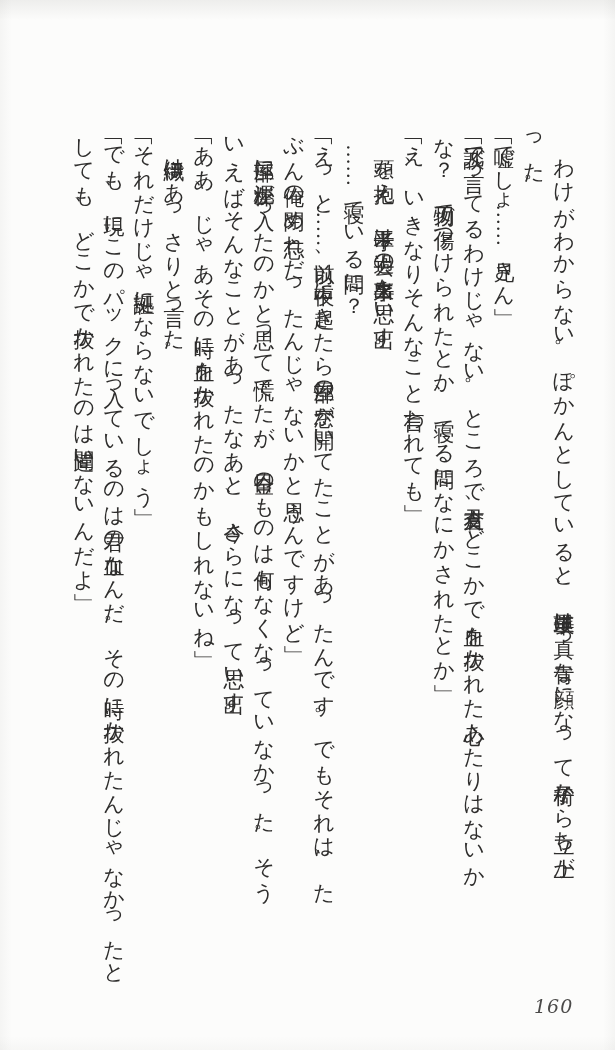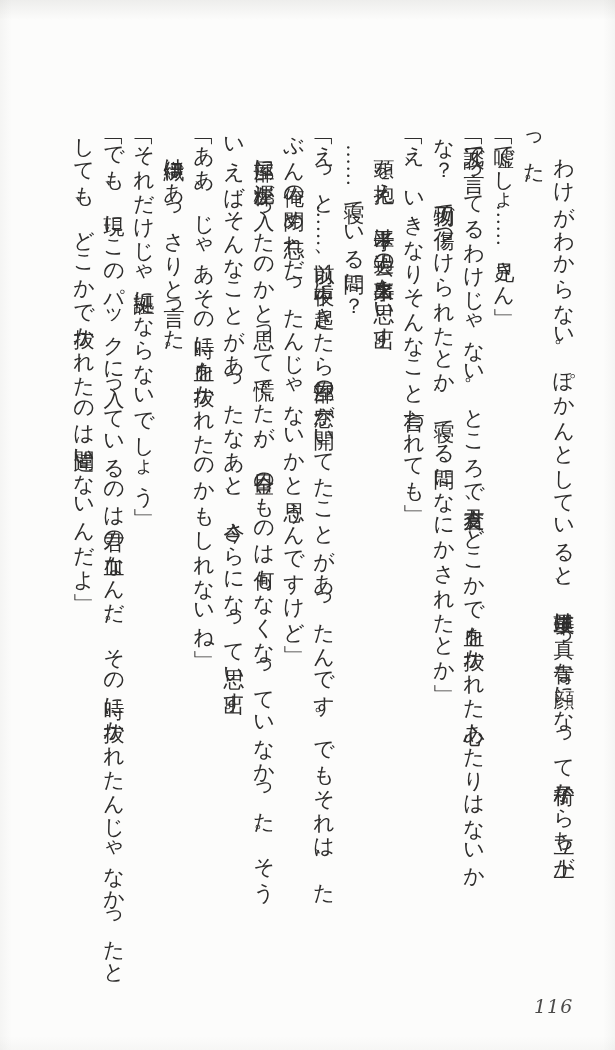--- a/index.html
+++ b/index.html
@@ -74,14 +74,14 @@
       <div class="line quote">「えっと……以前、夜中に起きたら部屋の窓が開いてたことがあったんです。でもそれは、た</div>
       <div class="line none">ぶん俺の閉め忘れだったんじゃないかと思うんですけど」</div>
       <div class="line para">部屋に泥棒が入ったのかと思って慌てたが、金目のものは何もなくなっていなかった。そう</div>
       <div class="line none">いえばそんなことがあったなあと、今さらになって思い出す。</div>
       <div class="line quote">「ああ、じゃあその時に血を抜かれたのかもしれないね」</div>
       <div class="line para">伊織はあっさりと言った。</div>
       <div class="line quote">「それだけじゃ証拠にならないでしょう」</div>
       <div class="line quote">「でも、現にこのパックに入っているのは君の血なんだ。その時に抜かれたんじゃなかったと</div>
       <div class="line none">しても、どこかで抜かれたのは間違いないんだよ」</div>
     </div>
-  <div class="page-number">116</div>
+  <div class="page-number">160</div>
 </div>
 
 </body></html>

